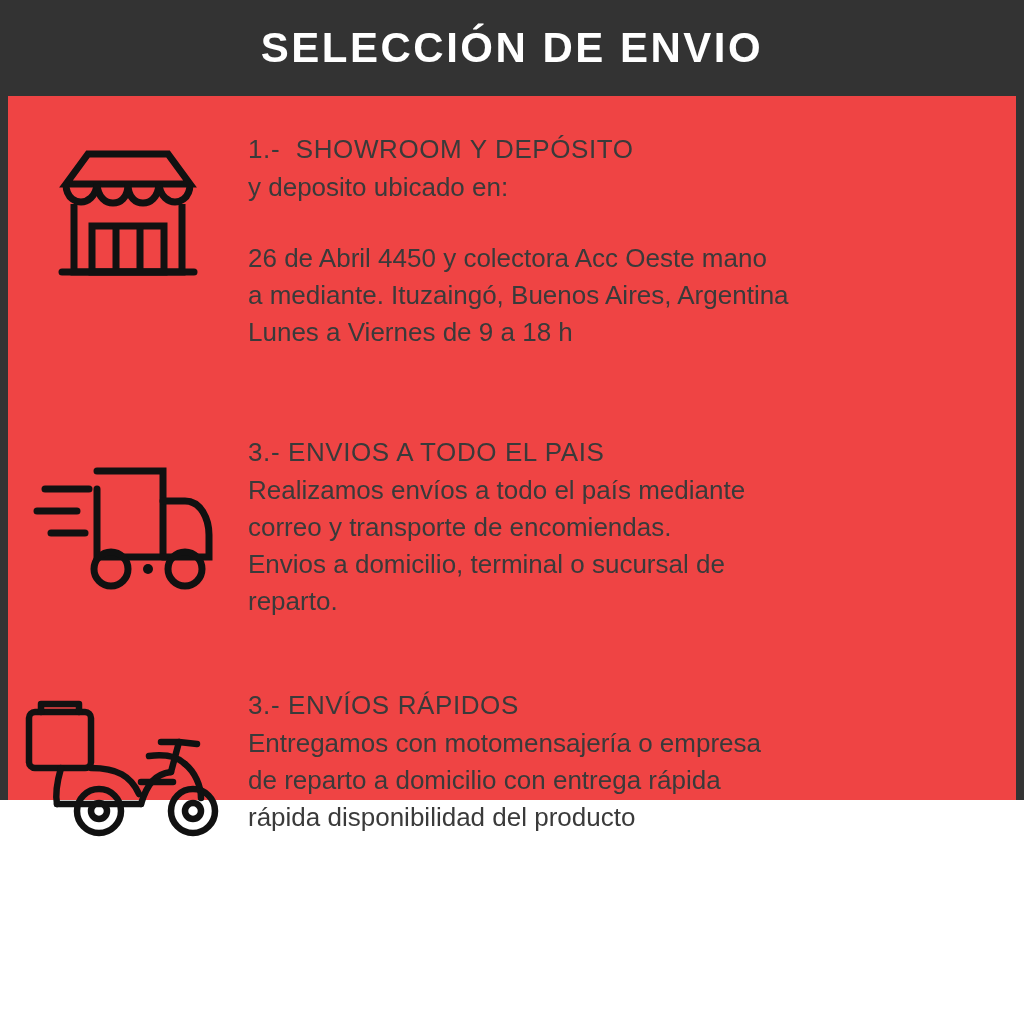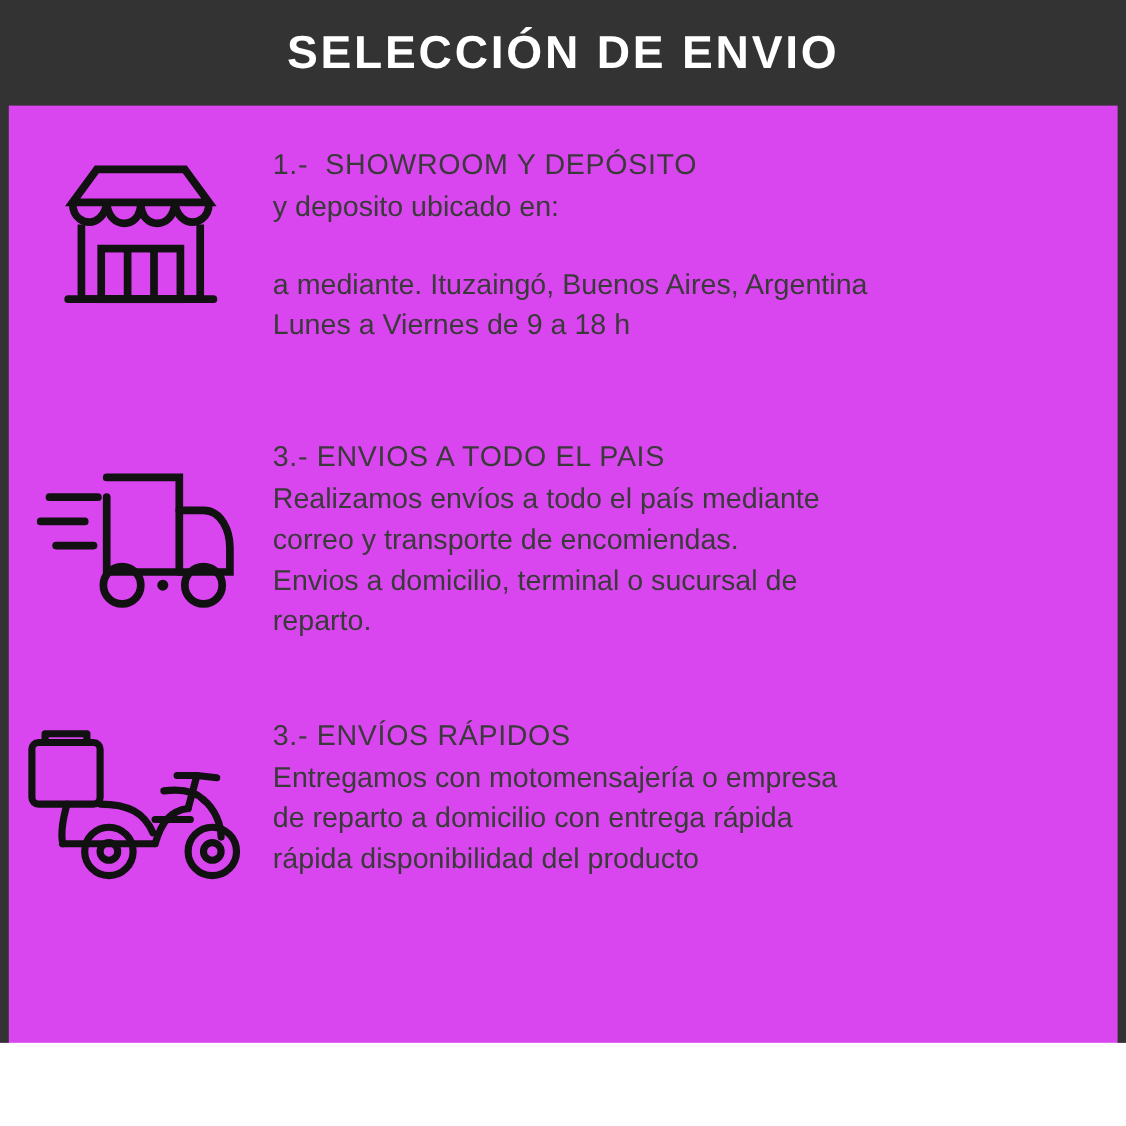--- a/index.html
+++ b/index.html
@@ -9,22 +9,22 @@
   body {
     width: 1024px;
     height: 1024px;
     background: #ffffff;
     font-family: "Liberation Sans", sans-serif;
     overflow: hidden;
   }
   .page {
     position: relative;
     width: 1024px;
-    height: 948px;
-    background: #d946ef;
+    height: 800px;
+    background: #ef4444;
     box-sizing: border-box;
     border-left: 8px solid #333333;
     border-right: 8px solid #333333;
   }
   .header {
     height: 96px;
     background: #333333;
     display: flex;
     align-items: center;
     justify-content: center;
@@ -106,20 +106,21 @@
           <path d="M26 62 L26 130 L134 130 L134 62"></path>
           <rect x="44" y="84" width="72" height="46"></rect>
           <path d="M68 84 L68 130 M92 84 L92 130"></path>
           <path d="M14 130 L146 130" stroke-linecap="round"></path>
         </svg>
       </div>
       <div class="section-body">
         <div class="section-heading">1.-  SHOWROOM Y DEPÓSITO</div>
         <div class="section-line">y deposito ubicado en:</div>
         <div class="spacer-line"></div>
+        <div class="section-line">26 de Abril 4450 y colectora Acc Oeste mano</div>
         <div class="section-line">a mediante. Ituzaingó, Buenos Aires, Argentina</div>
         <div class="section-line">Lunes a Viernes de 9 a 18 h</div>
       </div>
     </div>
 
     <div class="section" id="section-nationwide">
       <div class="section-icon">
         <svg width="190" height="160" viewBox="0 0 190 160" fill="none" stroke="#111111" stroke-width="7" stroke-linecap="round">
           <path d="M12 40 L56 40"></path>
           <path d="M4 62 L44 62"></path>

